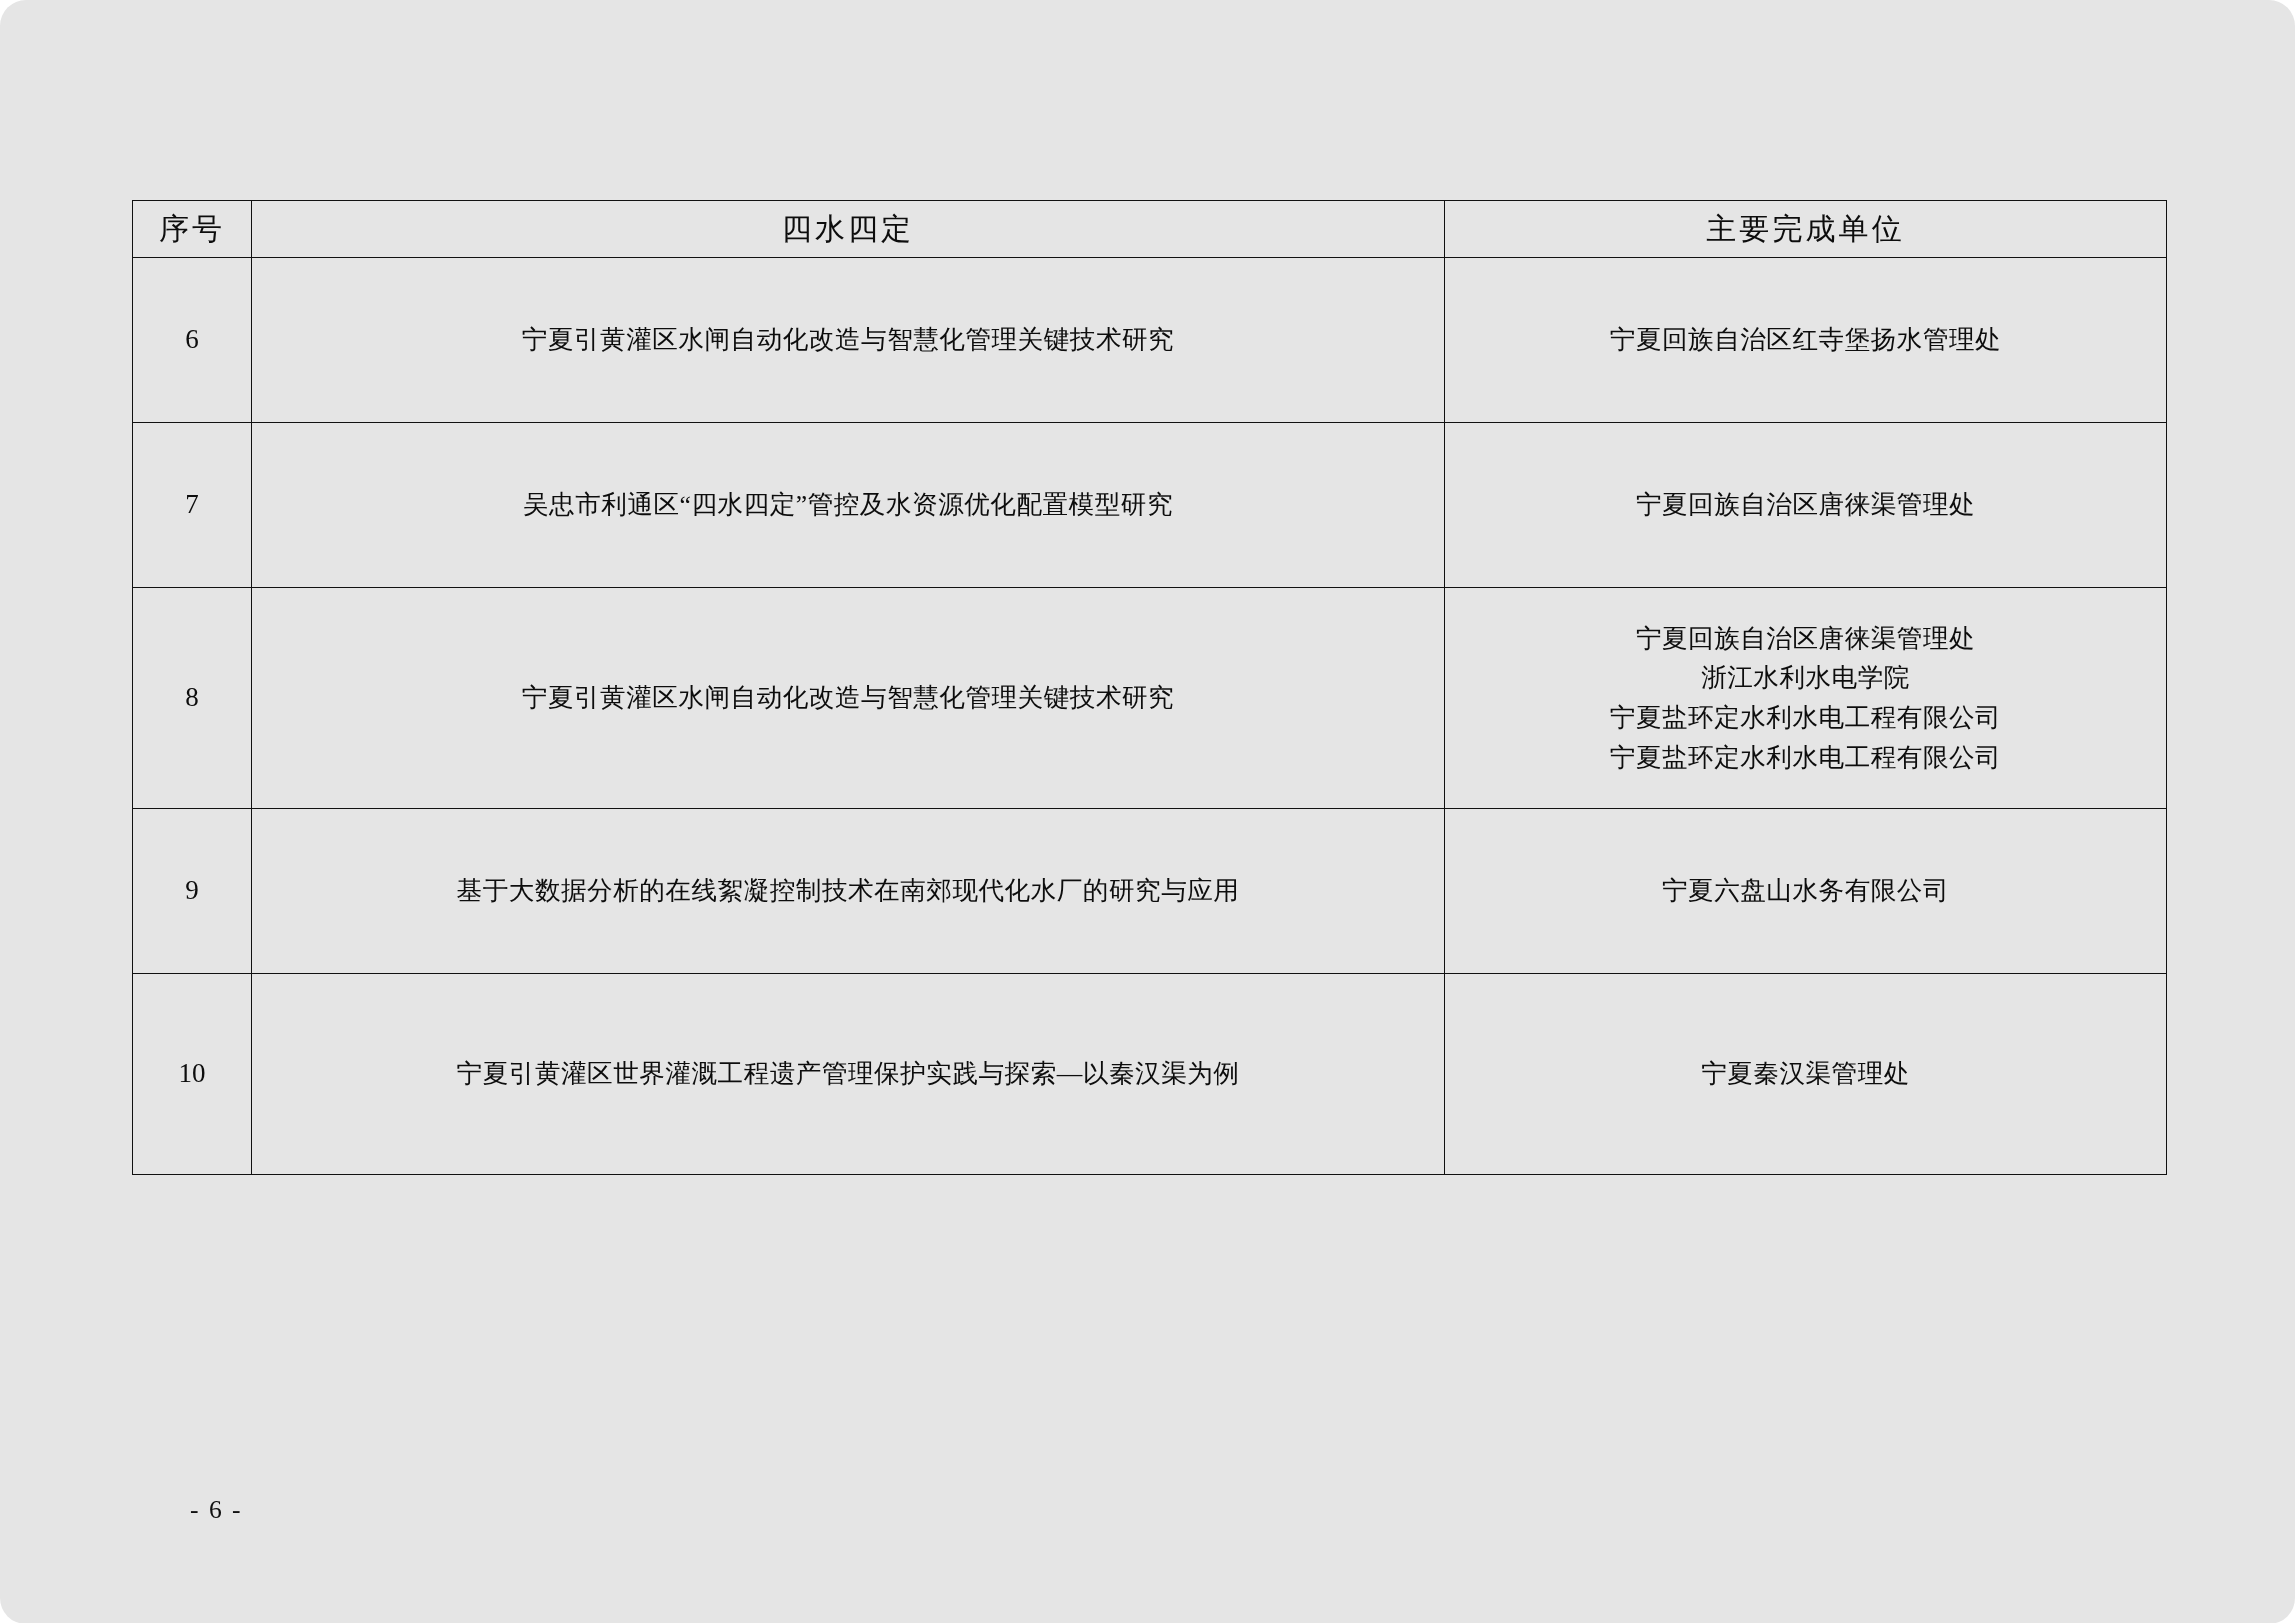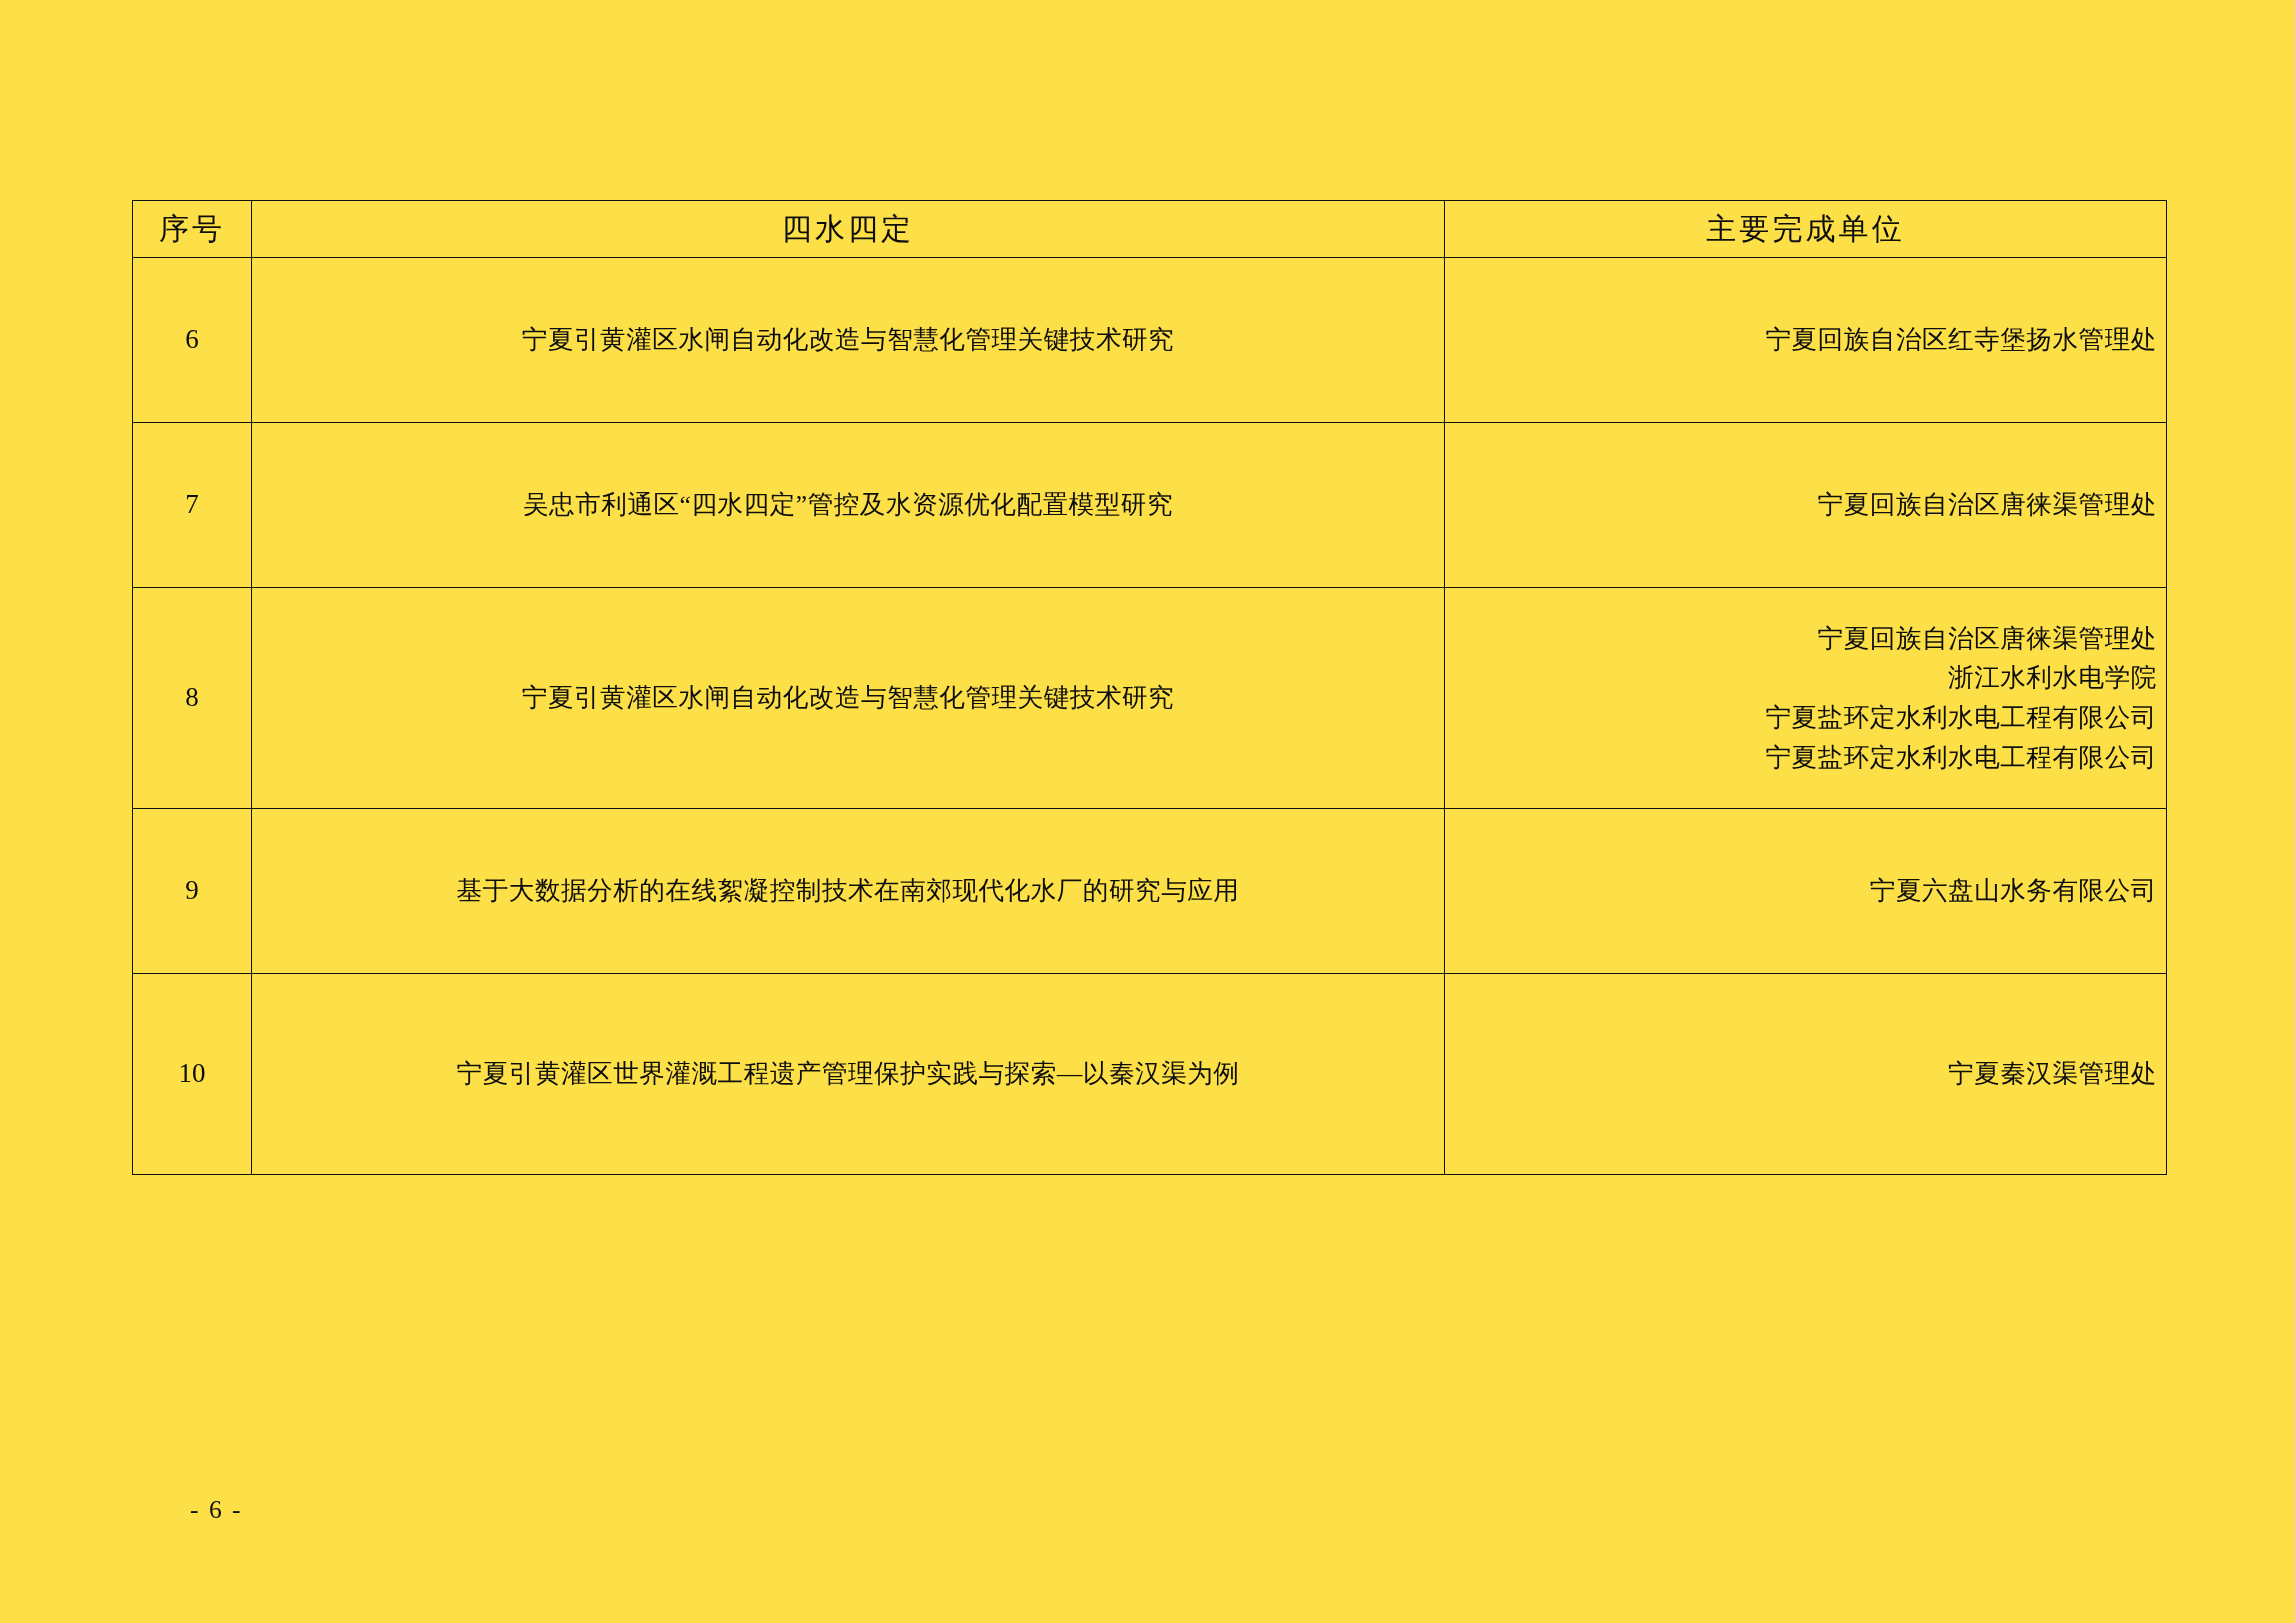--- a/index.html
+++ b/index.html
@@ -14,21 +14,22 @@
     color: #0d0d0d;
     position: relative;
     overflow: hidden;
   }
   .page {
     position: absolute;
     left: 0;
     top: 0;
     width: 2295px;
     height: 1624px;
-    background: #fde047;
+    background: #e5e5e5;
+    border-radius: 26px;
   }
   .table-wrap {
     position: absolute;
     left: 132px;
     top: 200px;
     width: 2033px;
   }
   table.award-table {
     border-collapse: collapse;
     width: 100%;
@@ -64,21 +65,20 @@
   td.name-cell {
     letter-spacing: 0.5px;
     white-space: nowrap;
   }
   td.unit-cell {
     letter-spacing: 0.5px;
   }
   .unit-line {
     display: block;
     white-space: nowrap;
-    text-align: right;
   }
   tr.r-6  td { height: 164px; }
   tr.r-7  td { height: 164px; }
   tr.r-8  td { height: 220px; }
   tr.r-9  td { height: 164px; }
   tr.r-10 td { height: 200px; }
 
   .page-number {
     position: absolute;
     left: 190px;

